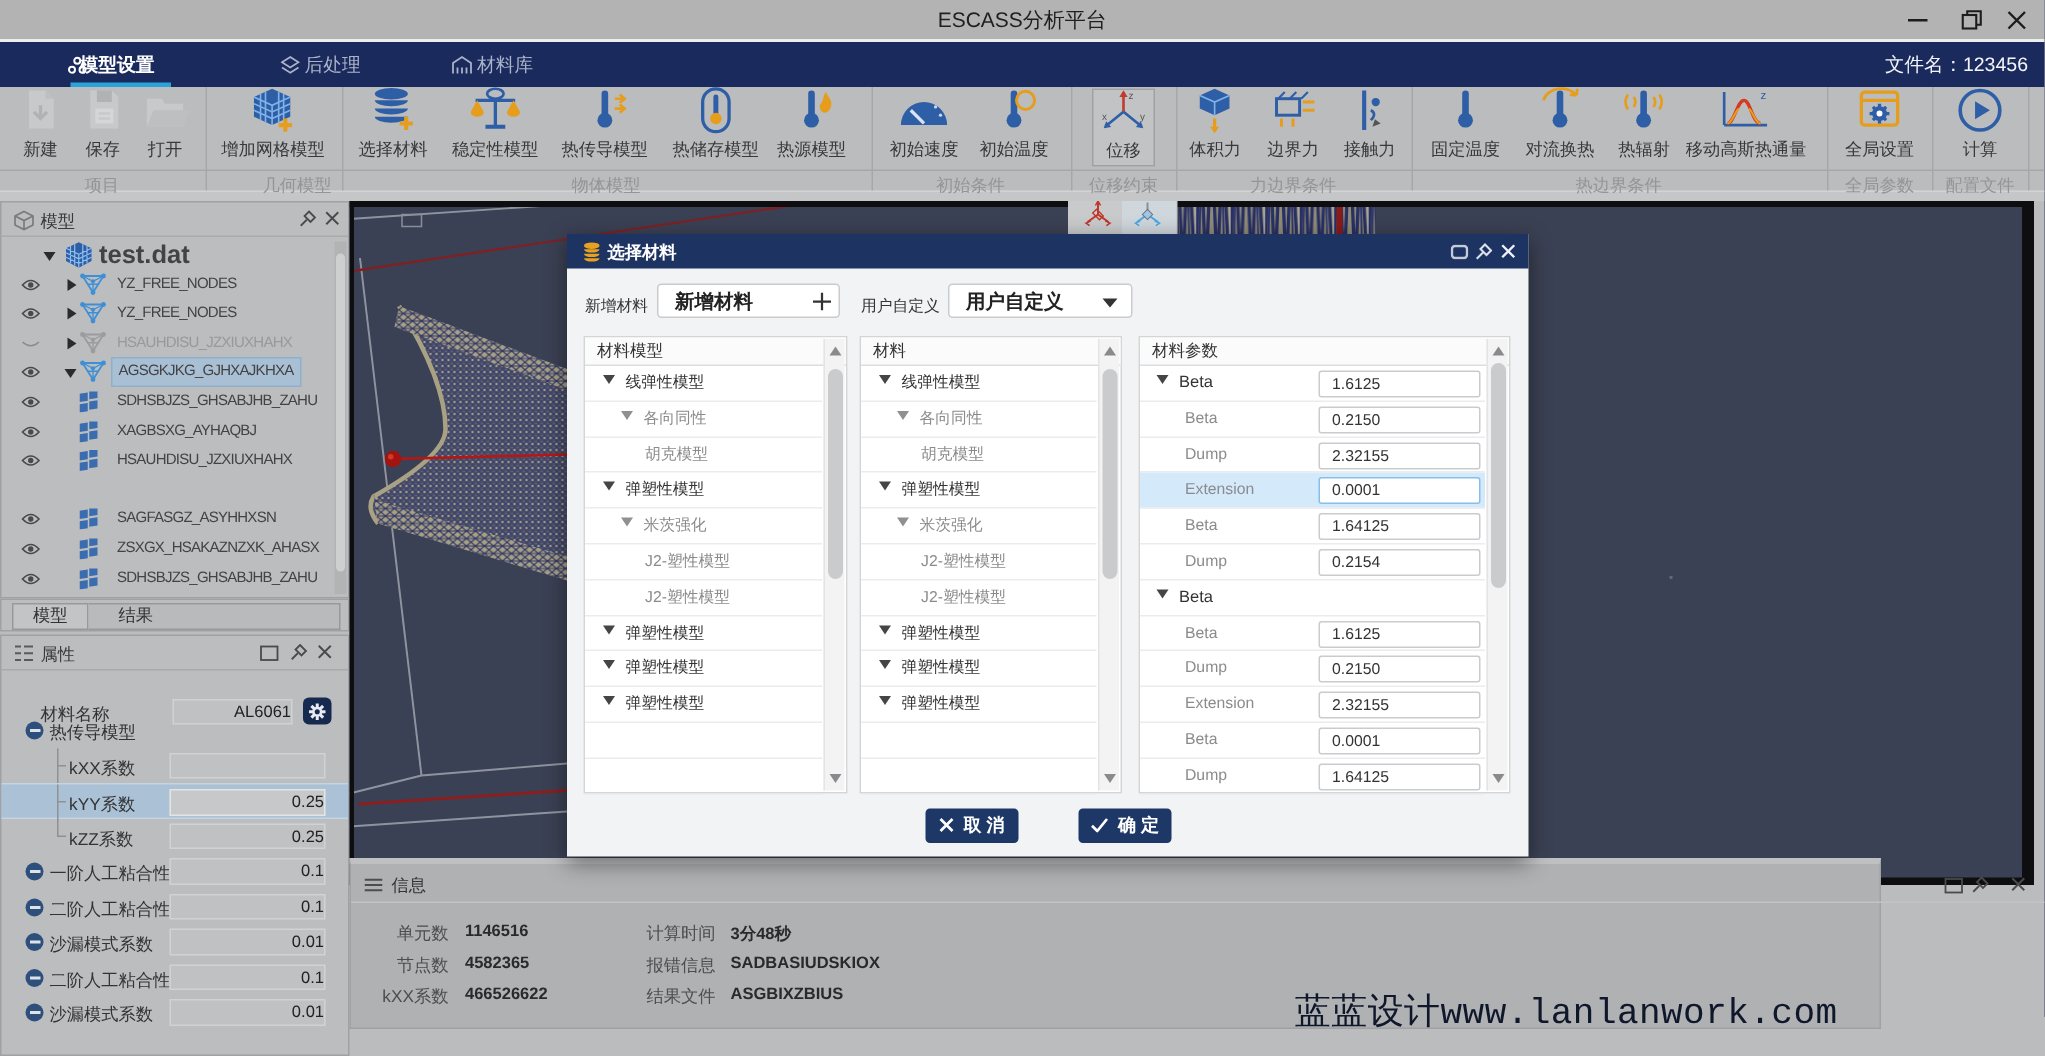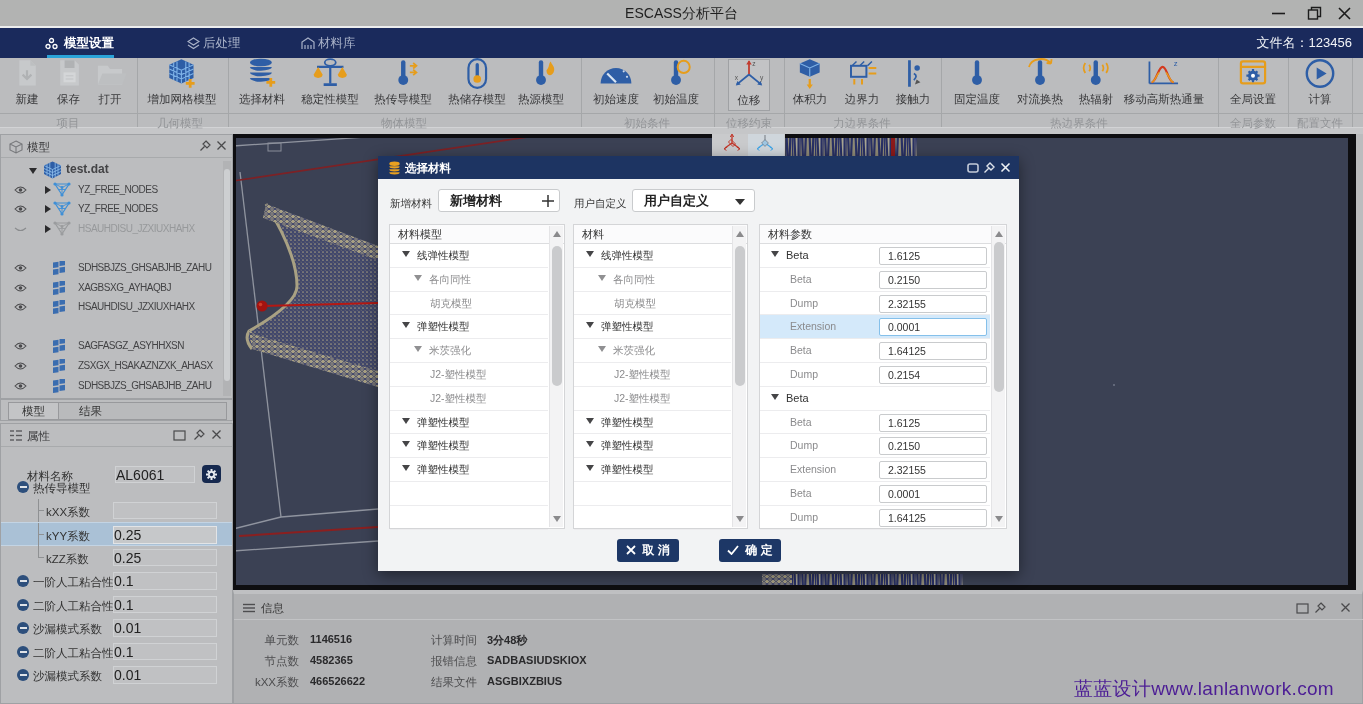--- a/index.html
+++ b/index.html
@@ -35,32 +35,32 @@
 .ptitle .pt-label { position:absolute; left:26px; top:5px; font-size:11.5px; color:#3a3a3c; }
 .tree { position:absolute; left:0; top:24px; right:0; bottom:0; overflow:hidden; }
 .trow { position:absolute; left:0; width:222px; height:19.6px; letter-spacing:-0.5px; font-size:10px; color:#434345; line-height:19.6px; white-space:nowrap; }
 #tabrow { position:absolute; left:0; top:399px; width:233px; height:22px; background:#bcbdbf; border:1px solid #9fa1a4; }
 #tabrow .tb1 { position:absolute; left:7px; top:2px; width:51px; height:18px; border:1px solid #98999c; background:#c3c4c6; font-size:11.5px; color:#333; text-align:center; line-height:17px; }
 #tabrow .tb2 { position:absolute; left:58px; top:2px; width:168px; height:18px; border:1px solid #98999c; border-left:none; background:#b9babc; font-size:11.5px; color:#333; line-height:17px; padding-left:20px; }
 
 #propspanel { position:absolute; left:0; top:423px; width:233px; height:281px; background:#bcbdbf; border:1px solid #9fa1a4; }
 .prow { position:absolute; left:0; width:231px; height:23.5px; }
 .prow .plabel { position:absolute; top:6px; font-size:11.5px; color:#333; white-space:nowrap; }
-.pinput { position:absolute; left:112px; top:3px; width:104px; height:17.5px; background:#c0c1c3; border:1px solid #d0d2d4; font-size:14px; color:#222; text-align:left; line-height:16px; }
+.pinput { position:absolute; left:112px; top:3px; width:104px; height:17.5px; background:#c0c1c3; border:1px solid #d0d2d4; font-size:11px; color:#222; text-align:right; line-height:16px; }
 .minus-ic { position:absolute; left:16px; top:6px; width:12px; height:12px; border-radius:6px; background:#2d4f7c; }
 .minus-ic:after { content:""; position:absolute; left:2.5px; top:5px; width:7px; height:2px; background:#dfe3e8; }
 
 
 #viewport { position:absolute; left:233px; top:134px; width:1123px; height:456px; background:#3b4154; }
 
 
-#infopanel { position:absolute; left:233px; top:590px; width:1130px; height:114px; background:#b0b1b3; border:1px solid #9fa1a4; border-top:4px solid #bfc0c2; }
+#infopanel { position:absolute; left:233px; top:572px; width:1021px; height:114px; background:#b0b1b3; border:1px solid #9fa1a4; border-top:4px solid #bfc0c2; }
 #infopanel .ilabel { position:absolute; font-size:11.5px; color:#4d4d4f; transform:translateX(-100%); white-space:nowrap; }
 #infopanel .ival { position:absolute; font-size:11px; font-weight:bold; color:#2a2a2c; white-space:nowrap; }
-#watermark { position:absolute; right:28px; top:82px; font-size:19px; letter-spacing:0.3px; color:#4c1d95; }
+#watermark { position:absolute; right:28px; top:82px; font-size:24px; letter-spacing:0.3px; color:#0f172a;font-family:Liberation Mono, monospace; }
 
 
 #dialog { position:absolute; left:378px; top:156px; width:641px; height:415px; background:#f2f3f4; box-shadow:0 4px 14px rgba(0,0,0,0.45); }
 #dlg-title { position:absolute; left:0; top:0; width:641px; height:23px; background:#1d3462; }
 #dlg-title .dt-label { position:absolute; left:27px; top:5px; color:#fff; font-weight:bold; font-size:11.5px; }
 .fieldlabel { position:absolute; top:41px; font-size:10.5px; color:#333; }
 .fieldbox { position:absolute; top:33px; height:23px; background:#fff; border:1px solid #c9cbcd; border-radius:3px; font-size:13px; font-weight:bold; color:#222; line-height:21px; padding-left:11px; }
 .dpanel { position:absolute; top:68px; height:305px; background:#fff; border:1px solid #d4d5d7; }
 .dpanel .dhead { position:absolute; left:0; top:0; right:0; height:19px; border-bottom:1px solid #dcdddf; font-size:11px; color:#333; padding-left:8px; line-height:18px; background:#fbfbfc; }
 .drow { position:absolute; left:0; height:23.8px; border-bottom:1px solid #ececee; font-size:10.5px; line-height:23px; white-space:nowrap; }
@@ -92,21 +92,21 @@
       <path d="M2 2 L13 13 M13 2 L2 13" stroke="#1c1c1c" stroke-width="1.6"></path>
     </svg>
 </div>
 
 <div id="menubar">
   <svg class="abs" style="left:45px;top:9px" width="13" height="13" viewBox="0 0 13 13">
       <circle cx="6.5" cy="3.5" r="2" fill="none" stroke="#fff" stroke-width="1.3"></circle>
       <circle cx="3" cy="9.5" r="2" fill="none" stroke="#fff" stroke-width="1.3"></circle>
       <circle cx="10" cy="9.5" r="2" fill="none" stroke="#fff" stroke-width="1.3"></circle>
     </svg>
-  <div class="mtab active" style="left:64px">模型设置</div>
+  <div class="mtab active" style="left:53px">模型设置</div>
   <svg class="abs" style="left:187px;top:9px" width="13" height="13" viewBox="0 0 13 13">
       <path d="M6.5 1 L12 4.5 L6.5 8 L1 4.5 Z" fill="none" stroke="#a9b2c8" stroke-width="1.2"></path>
       <path d="M1 8 L6.5 11.5 L12 8" fill="none" stroke="#a9b2c8" stroke-width="1.2"></path>
     </svg>
   <div class="mtab" style="left:203px">后处理</div>
   <svg class="abs" style="left:301px;top:9px" width="14" height="13" viewBox="0 0 14 13">
       <path d="M1 12 L1 5 L7 1 L13 5 L13 12" fill="none" stroke="#a9b2c8" stroke-width="1.2"></path>
       <line x1="4" y1="8" x2="4" y2="12" stroke="#a9b2c8" stroke-width="1.2"></line>
       <line x1="7" y1="8" x2="7" y2="12" stroke="#a9b2c8" stroke-width="1.2"></line>
       <line x1="10" y1="8" x2="10" y2="12" stroke="#a9b2c8" stroke-width="1.2"></line>
@@ -333,21 +333,21 @@
         <path d="M1.5 1.5 L9.5 9.5 M9.5 1.5 L1.5 9.5" stroke="#4a4a4c" stroke-width="1.3"></path>
       </svg>
   </div>
   <div class="tree" id="tree">
       <div class="trow" style="top:1px">
         <span style="position:absolute;left:28px;top:7.5px;width:0;height:0;border-left:4.5px solid transparent;border-right:4.5px solid transparent;border-top:6px solid #2b2b2d"></span>
         <svg width="19" height="18" viewBox="0 0 19 18" style="position:absolute;left:42px;top:1px">
           <path d="M9.5 0.5 L18 4.5 L18 13 L9.5 17.5 L1 13 L1 4.5 Z" fill="#2e5ea6"></path>
           <path d="M1 4.5 L9.5 8.5 L18 4.5 M9.5 8.5 L9.5 17.5 M1 7.5 L9.5 11.5 L18 7.5 M1 10.5 L9.5 14.5 L18 10.5 M4 3 L4 14.5 M6.8 1.8 L6.8 16 M12.2 1.8 L12.2 16 M15 3 L15 14.5" stroke="#8fc0ee" stroke-width="0.8" fill="none"></path>
         </svg>
-        <span style="position:absolute;left:65px;top:0;font-weight:bold;color:#434345;font-size:12px;letter-spacing:0">test.dat</span>
+        <span style="position:absolute;left:65px;top:0;font-weight:bold;color:#434345;font-size:17px;letter-spacing:0">test.dat</span>
       </div>
       <div class="trow" style="top:20.6px">
         <svg width="13" height="10" viewBox="0 0 13 10" style="position:absolute;left:13px;top:5px">
           <path d="M1 5 Q6.5 -1 12 5 Q6.5 11 1 5 Z" fill="none" stroke="#4a4a4c" stroke-width="1.1"></path>
           <circle cx="6.5" cy="5" r="1.8" fill="#4a4a4c"></circle>
         </svg>
         <span style="position:absolute;left:44px;top:6px;width:0;height:0;border-top:4.5px solid transparent;border-bottom:4.5px solid transparent;border-left:6px solid #2b2b2d"></span>
         <svg width="18" height="15" viewBox="0 0 18 15" style="position:absolute;left:52px;top:2px">
           <path d="M2 2 L16 2 L9 13 Z" fill="none" stroke="#3f8fd6" stroke-width="1.2"></path>
           <path d="M2 2 L9 5.5 L16 2 M9 5.5 L9 13 M5.5 7.5 L12.5 7.5" stroke="#3f8fd6" stroke-width="0.9" fill="none"></path>
@@ -381,20 +381,36 @@
         <span style="position:absolute;left:44px;top:6px;width:0;height:0;border-top:4.5px solid transparent;border-bottom:4.5px solid transparent;border-left:6px solid #2b2b2d"></span>
         <svg width="18" height="15" viewBox="0 0 18 15" style="position:absolute;left:52px;top:2px">
           <path d="M2 2 L16 2 L9 13 Z" fill="none" stroke="#9a9c9e" stroke-width="1.2"></path>
           <path d="M2 2 L9 5.5 L16 2 M9 5.5 L9 13 M5.5 7.5 L12.5 7.5" stroke="#9a9c9e" stroke-width="0.9" fill="none"></path>
           <circle cx="2" cy="2" r="1.6" fill="#9a9c9e"></circle>
           <circle cx="16" cy="2" r="1.6" fill="#9a9c9e"></circle>
           <circle cx="9" cy="13" r="1.6" fill="#9a9c9e"></circle>
           <circle cx="9" cy="5.5" r="1.4" fill="#9a9c9e"></circle>
         </svg>
         <span style="position:absolute;left:77px;top:0;font-weight:normal;color:#97999b">HSAUHDISU_JZXIUXHAHX</span>
+      </div>
+      <div class="trow" style="top:79.4px">
+        <svg width="13" height="10" viewBox="0 0 13 10" style="position:absolute;left:13px;top:5px">
+          <path d="M1 5 Q6.5 -1 12 5 Q6.5 11 1 5 Z" fill="none" stroke="#4a4a4c" stroke-width="1.1"></path>
+          <circle cx="6.5" cy="5" r="1.8" fill="#4a4a4c"></circle>
+        </svg>
+        <span style="position:absolute;left:42px;top:7.5px;width:0;height:0;border-left:4.5px solid transparent;border-right:4.5px solid transparent;border-top:6px solid #2b2b2d"></span>
+        <svg width="18" height="15" viewBox="0 0 18 15" style="position:absolute;left:52px;top:2px">
+          <path d="M2 2 L16 2 L9 13 Z" fill="none" stroke="#3f8fd6" stroke-width="1.2"></path>
+          <path d="M2 2 L9 5.5 L16 2 M9 5.5 L9 13 M5.5 7.5 L12.5 7.5" stroke="#3f8fd6" stroke-width="0.9" fill="none"></path>
+          <circle cx="2" cy="2" r="1.6" fill="#3f8fd6"></circle>
+          <circle cx="16" cy="2" r="1.6" fill="#3f8fd6"></circle>
+          <circle cx="9" cy="13" r="1.6" fill="#3f8fd6"></circle>
+          <circle cx="9" cy="5.5" r="1.4" fill="#3f8fd6"></circle>
+        </svg>
+        <span style="position:absolute;left:77px;top:0;font-weight:normal;color:#434345;background:#a9bfd4;border:1px solid #8fb0cc;padding:0 4px;margin-left:-4px;line-height:17.6px;height:19.6px">AGSGKJKG_GJHXAJKHXA</span>
       </div>
       <div class="trow" style="top:99px">
         <svg width="13" height="10" viewBox="0 0 13 10" style="position:absolute;left:13px;top:5px">
           <path d="M1 5 Q6.5 -1 12 5 Q6.5 11 1 5 Z" fill="none" stroke="#4a4a4c" stroke-width="1.1"></path>
           <circle cx="6.5" cy="5" r="1.8" fill="#4a4a4c"></circle>
         </svg>
         <svg width="13" height="14" viewBox="0 0 13 14" style="position:absolute;left:52px;top:3px">
           <g fill="#3a6db0">
             <rect x="0" y="1.5" width="5.5" height="5.5" transform="skewY(-8)"></rect>
             <rect x="6.5" y="0.5" width="5.5" height="5.5" transform="skewY(-8)"></rect>
@@ -790,20 +806,20 @@
 <div class="vsep" style="left:137px"></div>
 <div class="vsep" style="left:228px"></div>
 <div class="vsep" style="left:581px"></div>
 <div class="vsep" style="left:714px"></div>
 <div class="vsep" style="left:784px"></div>
 <div class="vsep" style="left:941px"></div>
 <div class="vsep" style="left:1218px"></div>
 <div class="vsep" style="left:1288px"></div>
 <div class="vsep" style="left:1352px"></div>
 <div class="cap" style="left:68px">项目</div>
-<div class="cap" style="left:180px">几何模型</div>
+<div class="cap" style="left:198px">几何模型</div>
 <div class="cap" style="left:404px">物体模型</div>
 <div class="cap" style="left:647px">初始条件</div>
 <div class="cap" style="left:749px">位移约束</div>
 <div class="cap" style="left:862px">力边界条件</div>
 <div class="cap" style="left:1079px">热边界条件</div>
 <div class="cap" style="left:1253px">全局参数</div>
 <div class="cap" style="left:1320px">配置文件</div>
 
 </body></html>

